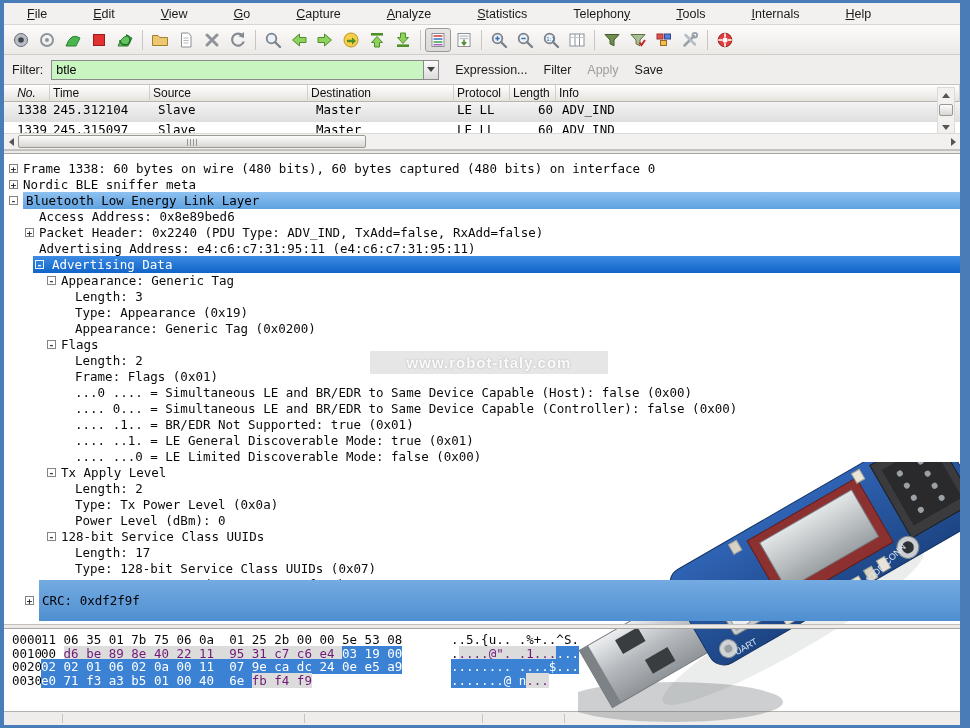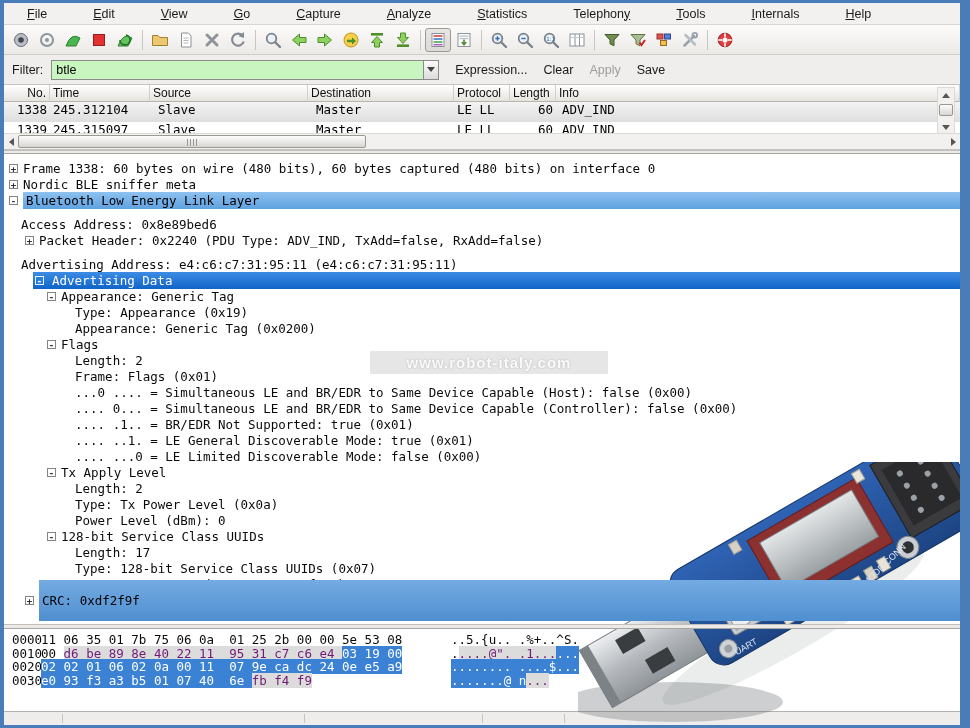--- a/index.html
+++ b/index.html
@@ -53,21 +53,21 @@
   
   .sash{height:4px;background:#ece9e6;border-top:1px solid #c2c0bc;border-bottom:1px solid #a8a6a2;}
   .sash.hi{position:relative;z-index:6;height:5px;}
   
   .treepane{height:470px;background:#fff;padding-top:6px;font-family:"DejaVu Sans Mono","Liberation Mono",monospace;font-size:12.5px;color:#0a0a0a;overflow:hidden;}
   .trow{display:flex;align-items:center;height:16px;white-space:nowrap;}
   .exp{width:9px;height:9px;flex:none;border:1px solid #848484;background:#fff;color:#333;
        font:bold 9px/8px "DejaVu Sans Mono",monospace;text-align:center;margin-right:5px;}
   .ttext{white-space:pre;}
   .fill{flex:1 1 auto;}
-  .e0{padding-left:5px;} .t1{padding-left:17px;margin-top:8px;} .e1{padding-left:21px;}
+  .e0{padding-left:5px;} .t1{padding-left:35px;} .e1{padding-left:21px;}
   .e2{padding-left:43px;} .t3{padding-left:71px;}
   .hl-layer{background:linear-gradient(#8ec1f0,#5fa2e0);padding:1px 3px;color:#000;}
   .hl-crc{background:linear-gradient(#74abe2,#4f8fd0);padding:13px 3px;color:#000;}
   .selrow{padding-left:29px;}
   .selbar{display:flex;align-items:center;flex:1 1 auto;background:linear-gradient(#3d8ce4,#1064c8);color:#fff;padding:1px 0;}
   .selbar .exp{background:#2b7dd8;border-color:#e8f2fc;color:#fff;margin-left:2px;}
   .selbar .ttext{padding-left:3px;}
   .zt{position:relative;z-index:6;}
   
   .hexpane{height:82px;background:#fff;padding-top:4px;font-family:"DejaVu Sans Mono","Liberation Mono",monospace;font-size:12.5px;color:#0a0a0a;position:relative;}
@@ -276,28 +276,28 @@
       </span>
   </div>
 
   <div class="filterbar">
     <span class="flabel">Filter:</span>
     <input class="finput" value="btle" style="">
     <span class="fdrop">
         <span class="tri"></span>
       </span>
     <span class="fbtn">Expression...</span>
-    <span class="fbtn">Clear</span>
+    <span class="fbtn">Filter</span>
     <span class="fbtn disabled">Apply</span>
     <span class="fbtn">Save</span>
   </div>
 
   <div class="pktpane">
     <div class="plhead">
-      <span class="hc c-no" style="text-align:right;">No.</span>
+      <span class="hc c-no" style="text-align:center;font-style:italic;">No.</span>
       <span class="hc c-time">Time</span>
       <span class="hc c-src">Source</span>
       <span class="hc c-dst">Destination</span>
       <span class="hc c-pro">Protocol</span>
       <span class="hc c-len" style="text-align:left;">Length</span>
       <span class="hc c-info">Info</span>
     </div>
     <div class="plrow sel">
       <span class="c-no">1338</span>
       <span class="c-time">245.312104</span>
@@ -367,20 +367,23 @@
         <span class="selbar fill">
           <span class="exp">-</span>
           <span class="ttext">Advertising Data</span>
         </span>
       </div>
     <div class="trow e2">
         <span class="exp">-</span>
         <span class="ttext">Appearance: Generic Tag</span>
       </div>
     <div class="trow t3">
+        <span class="ttext">Length: 3</span>
+      </div>
+    <div class="trow t3">
         <span class="ttext">Type: Appearance (0x19)</span>
       </div>
     <div class="trow t3">
         <span class="ttext">Appearance: Generic Tag (0x0200)</span>
       </div>
     <div class="trow e2">
         <span class="exp">-</span>
         <span class="ttext">Flags</span>
       </div>
     <div class="trow t3">
@@ -449,21 +452,21 @@
       <span class="hby"><span class="sn">00 </span><span class="sg">d6 be 89 8e 40 22 11  95 31 c7 c6 e4 </span><span class="sb">03 19 00</span></span>
       <span class="has"><span class="sn">.</span><span class="sg">....@". .1...</span><span class="sb">...</span></span>
     </div>
     <div class="hxrow">
       <span class="hoff">0020</span>
       <span class="hby"><span class="sb">02 02 01 06 02 0a 00 11  07 9e ca dc 24 0e e5 a9</span></span>
       <span class="has"><span class="sb">........ ....$...</span></span>
     </div>
     <div class="hxrow">
       <span class="hoff">0030</span>
-      <span class="hby"><span class="sb">e0 93 f3 a3 b5 01 07 40  6e </span><span class="sg">fb f4 f9</span></span>
+      <span class="hby"><span class="sb">e0 71 f3 a3 b5 01 00 40  6e </span><span class="sg">fb f4 f9</span></span>
       <span class="has"><span class="sb">.......@ n</span><span class="sg">...</span></span>
     </div>
   </div>
 
   <div class="statusbar">
     <span class="ssep" style="left:58px;"></span>
     <span class="ssep" style="left:300px;"></span>
     <span class="ssep" style="left:478px;"></span>
     <span class="ssep" style="left:560px;"></span>
   </div>

